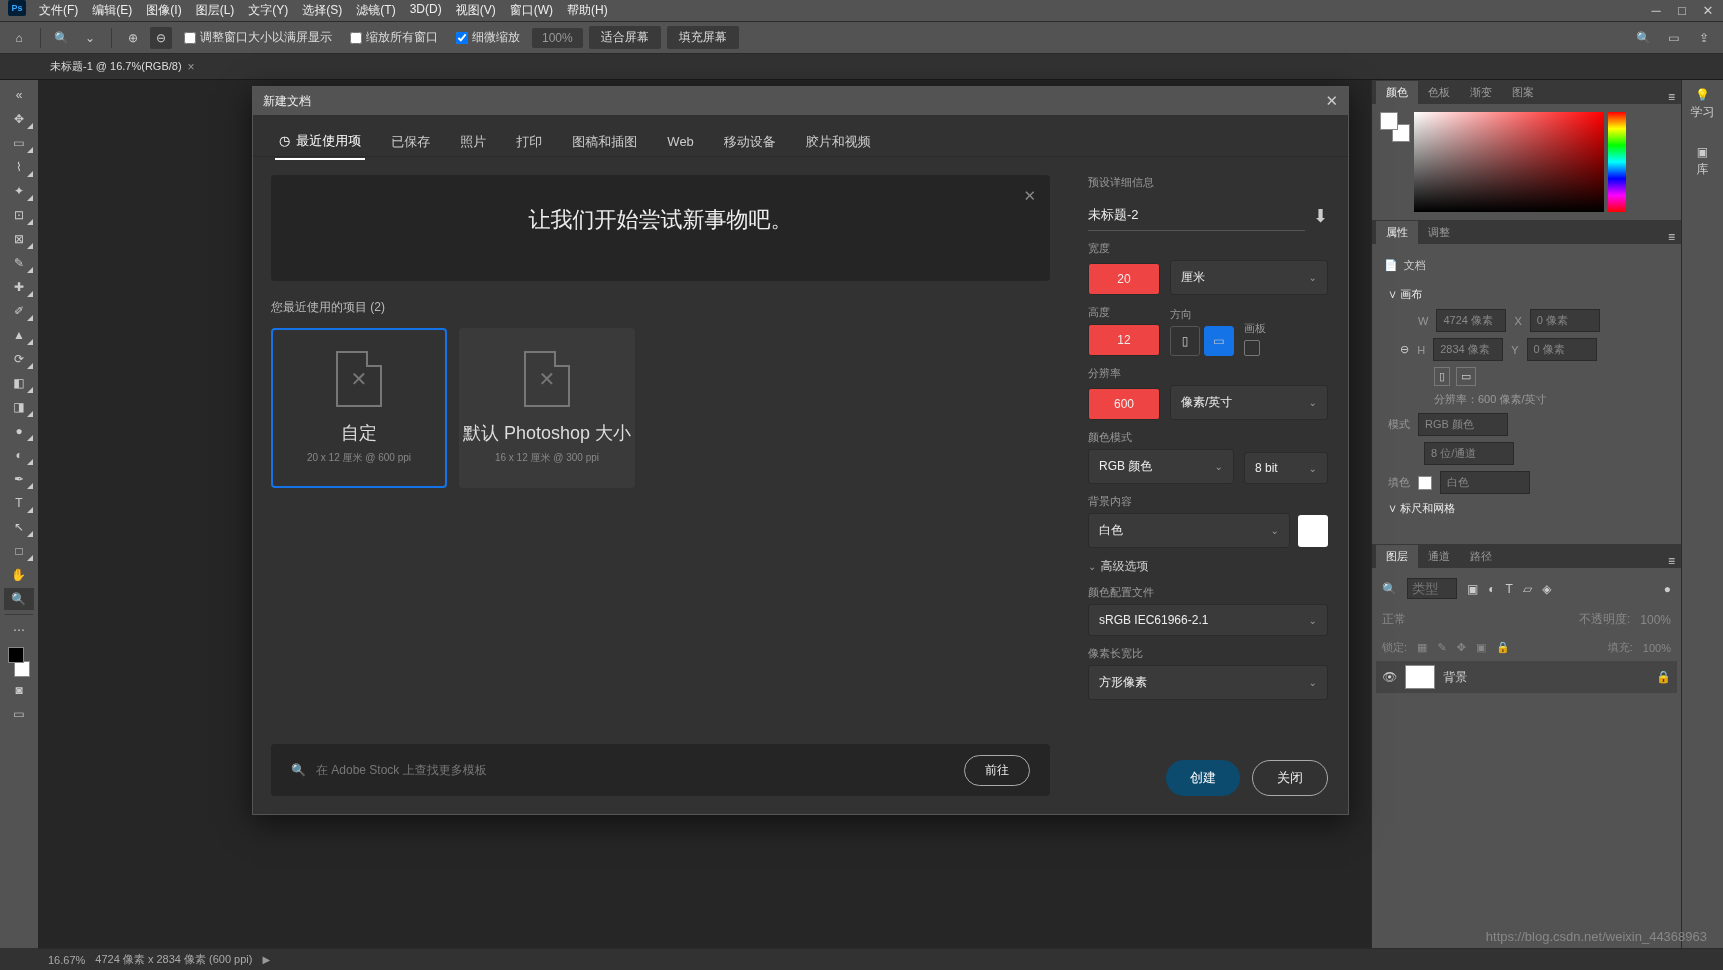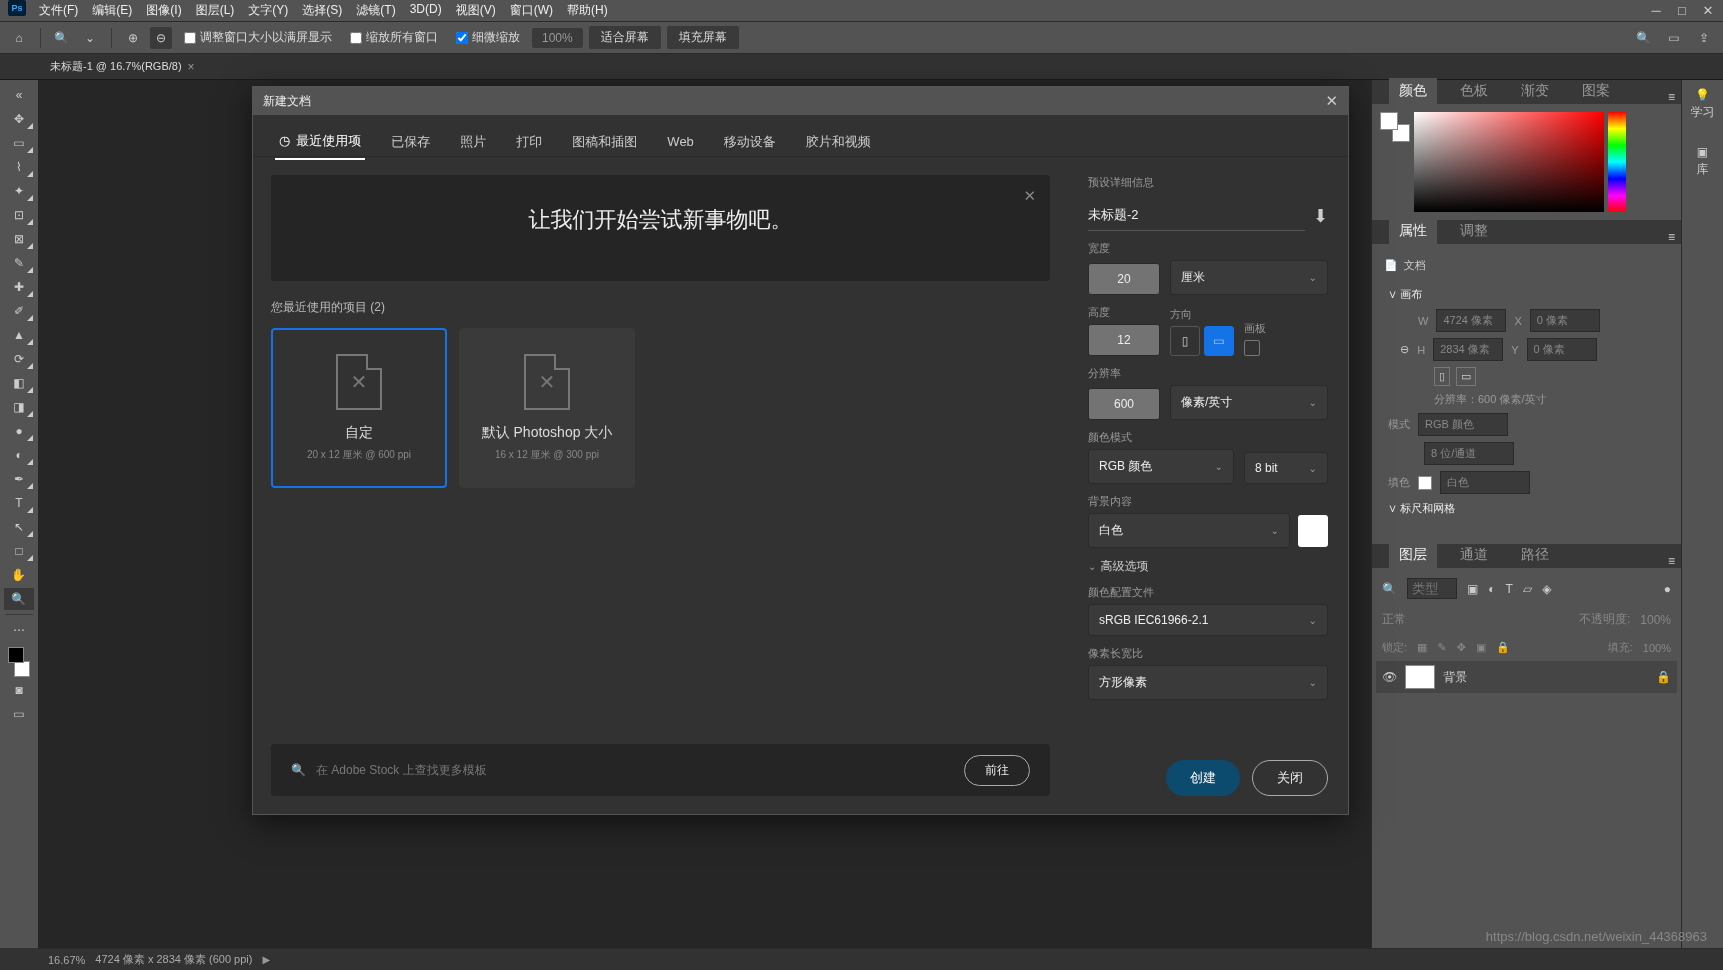--- a/index.html
+++ b/index.html
@@ -37,21 +37,21 @@
 .fg-bg { position: relative; width: 30px; height: 30px; margin-top: 4px; }
 .fg-bg .bg { position: absolute; bottom: 0; right: 4px; width: 16px; height: 16px; background: #fff; border: 1px solid #888; }
 .fg-bg .fg { position: absolute; top: 0; left: 4px; width: 16px; height: 16px; background: #000; border: 1px solid #888; }
 
 .canvas-bg { flex: 1; background: #262626; position: relative; }
 
 
 .right-panels { width: 310px; background: #535353; display: flex; flex-direction: column; border-left: 1px solid #2a2a2a; }
 .far-right { width: 42px; background: #535353; display: flex; flex-direction: column; align-items: center; padding-top: 8px; gap: 10px; border-left: 1px solid #2a2a2a; }
 .panel-tabs { display: flex; background: #383838; height: 24px; align-items: flex-end; padding-left: 4px; }
-.panel-tab { padding: 4px 10px; color: #999; font-size: 14px; margin-left: 13px; }
+.panel-tab { padding: 4px 10px; color: #999; font-size: 11px; }
 .panel-tab.active { background: #535353; color: #eee; }
 .panel-menu { margin-left: auto; margin-right: 6px; color: #ccc; }
 .panel-body { background: #535353; padding: 8px; }
 
 
 .color-panel { display: flex; gap: 4px; align-items: flex-start; }
 .color-fg-bg { position: relative; width: 30px; height: 30px; }
 .color-fg-bg .bg2 { position: absolute; bottom: 0; right: 0; width: 18px; height: 18px; background: #fff; border: 1px solid #888; }
 .color-fg-bg .fg2 { position: absolute; top: 0; left: 0; width: 18px; height: 18px; background: #fff; border: 1px solid #888; }
 .color-gradient { width: 190px; height: 100px; background: linear-gradient(to right, #fff, #f00); position: relative; }
@@ -90,33 +90,33 @@
 .banner p { color: #aaa; font-size: 13px; }
 .banner a { color: #4a90d9; text-decoration: none; }
 .recent-label { color: #bbb; font-size: 12px; margin-bottom: 12px; }
 .presets { display: flex; gap: 12px; }
 .preset { width: 176px; height: 160px; background: #3a3a3a; border-radius: 4px; display: flex; flex-direction: column; align-items: center; justify-content: center; gap: 6px; }
 .preset.selected { border: 2px solid #1473e6; background: #323232; }
 .preset-icon { width: 46px; height: 56px; border: 2px solid #777; position: relative; margin-bottom: 8px; }
 .preset-icon::before { content:''; position: absolute; top: -2px; right: -2px; width: 14px; height: 14px; border-left: 2px solid #777; border-bottom: 2px solid #777; background: #3a3a3a; }
 .preset.selected .preset-icon::before { background: #323232; }
 .preset-icon .x-mark { position: absolute; top: 50%; left: 50%; transform: translate(-50%, -50%); color: #777; font-size: 20px; }
-.preset-name { color: #ddd; font-size: 14px; }
+.preset-name { color: #ddd; font-size: 18px; }
 .preset-desc { color: #888; font-size: 10px; }
 .stock-bar { margin-top: auto; background: #252525; border-radius: 4px; height: 52px; display: flex; align-items: center; padding: 0 20px; gap: 14px; }
 .stock-search { flex: 1; display: flex; align-items: center; gap: 10px; color: #777; }
 .go-btn { border: 1px solid #aaa; border-radius: 20px; padding: 6px 20px; color: #eee; }
 
 .dlg-right { width: 280px; padding: 18px 20px; display: flex; flex-direction: column; gap: 10px; font-size: 12px; }
 .dlg-right .sec-label { color: #999; font-size: 11px; }
 .preset-name-row { display: flex; align-items: center; gap: 8px; }
 .preset-name-row .name-field { flex: 1; background: transparent; border: none; border-bottom: 1px solid #555; color: #eee; padding: 6px 0; font-size: 13px; }
 .field-row { display: flex; gap: 10px; align-items: flex-end; }
 .field-group { display: flex; flex-direction: column; gap: 4px; }
-.num-input { background: #737373; border: 1px solid #2a2a2a; color: #eee; padding: 8px 10px; width: 72px; font-size: 12px; text-align: center; border-radius: 3px; }
+.num-input { background: #ef4444; border: 1px solid #2a2a2a; color: #eee; padding: 8px 10px; width: 72px; font-size: 12px; text-align: center; border-radius: 3px; }
 .unit-select { background: #3a3a3a; border: 1px solid #2a2a2a; color: #eee; padding: 8px 10px; flex: 1; border-radius: 3px; display: flex; justify-content: space-between; align-items: center; }
 .orient-btns { display: flex; gap: 4px; }
 .orient-btn { width: 30px; height: 30px; border: 1px solid #555; display: flex; align-items: center; justify-content: center; border-radius: 3px; }
 .orient-btn.active { border-color: #1473e6; background: #1473e6; }
 .artboard-check { width: 16px; height: 16px; border: 1px solid #777; border-radius: 2px; }
 .full-select { background: #3a3a3a; border: 1px solid #2a2a2a; color: #eee; padding: 8px 10px; border-radius: 3px; display: flex; justify-content: space-between; align-items: center; }
 .bg-color-row { display: flex; gap: 8px; align-items: center; }
 .color-swatch { width: 30px; height: 32px; background: #fff; border-radius: 3px; }
 .adv-toggle { color: #ccc; display: flex; align-items: center; gap: 4px; }
 .dlg-buttons { display: flex; gap: 12px; margin-top: auto; justify-content: flex-end; }

